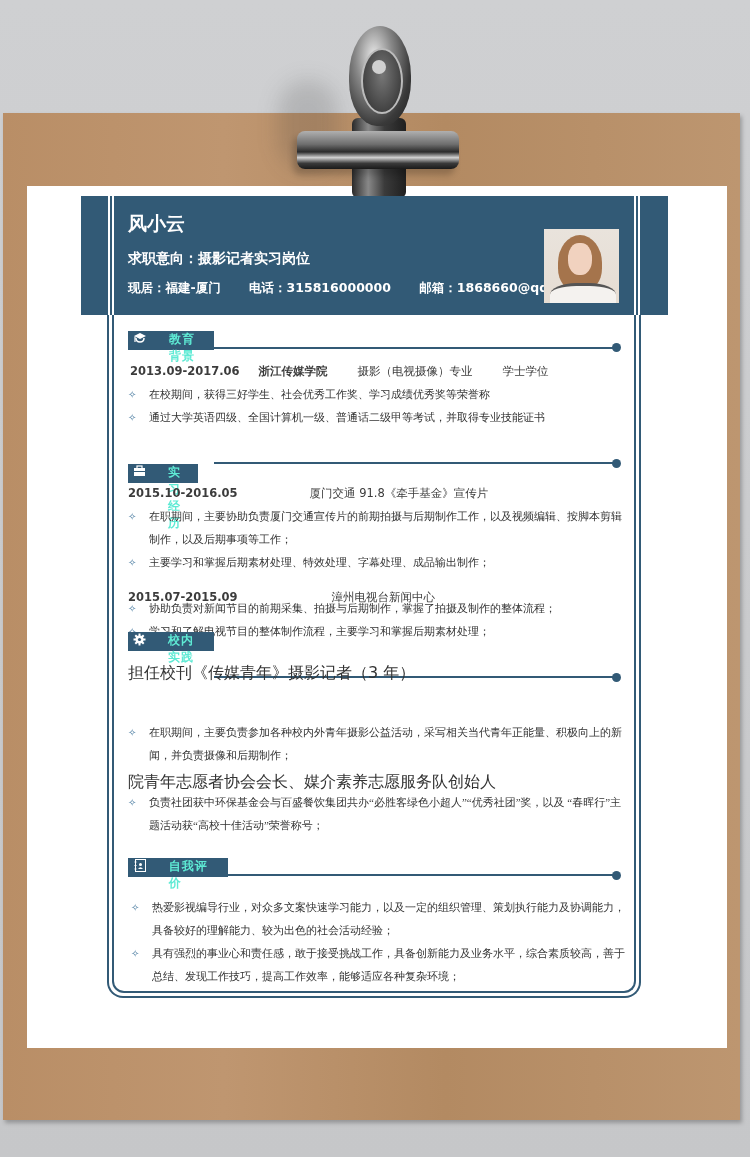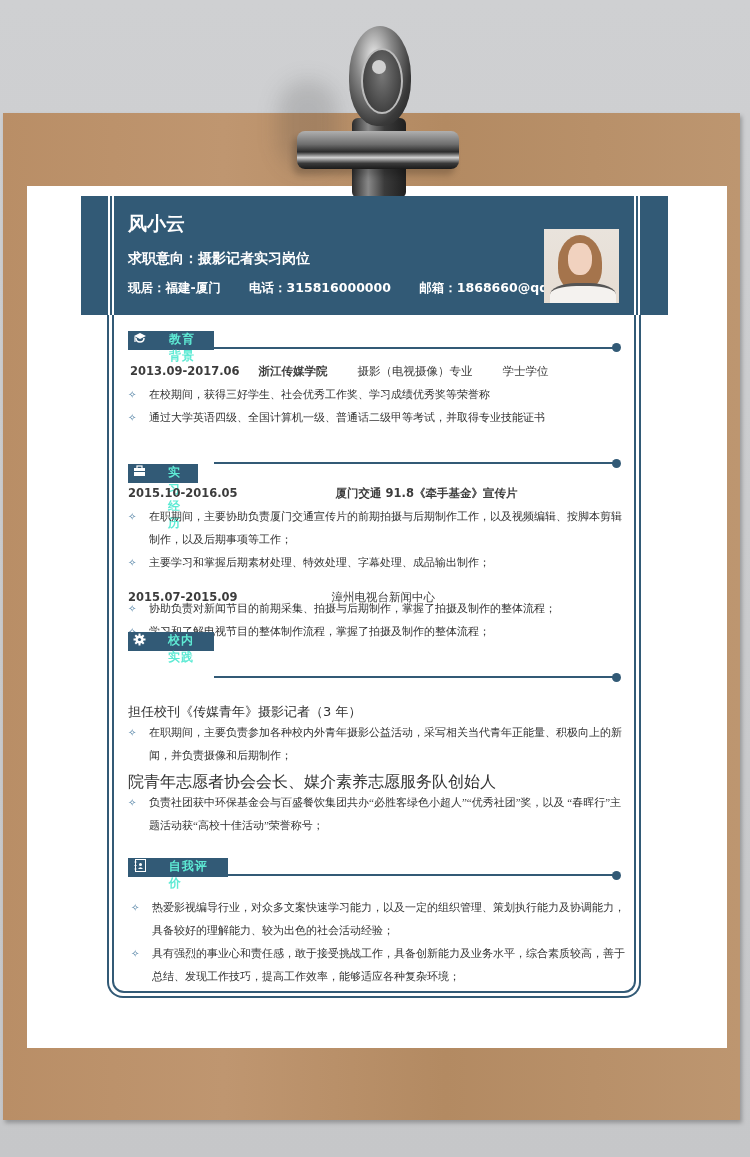--- a/index.html
+++ b/index.html
@@ -152,62 +152,62 @@
         <rect x="1" y="6" width="11" height="1" fill="#325a76"></rect>
       </svg>
   </span>
   <span>实习经历</span>
 </div>
 <div class="sec-line" style="left:214px;top:462px;width:402px"></div>
 <div class="sec-dot" style="left:612px;top:459px"></div>
 
 <div class="row bold" style="top:486px">
   <span>2015.10-2016.05</span>
-  <span style="margin-left:94px;font-weight:bold">厦门交通 91.8《牵手基金》宣传片</span>
+  <span style="margin-left:68px;font-weight:normal">厦门交通 91.8《牵手基金》宣传片</span>
 </div>
 <div class="bullet" style="top:505px;width:495px">
     <span class="b">✧</span>
     <span class="t">在职期间，主要协助负责厦门交通宣传片的前期拍摄与后期制作工作，以及视频编辑、按脚本剪辑制作，以及后期事项等工作；</span>
   </div>
 <div class="bullet" style="top:551px">
     <span class="b">✧</span>
     <span class="t">主要学习和掌握后期素材处理、特效处理、字幕处理、成品输出制作；</span>
   </div>
 <div class="row bold" style="top:590px">
   <span>2015.07-2015.09</span>
   <span style="margin-left:90px;font-weight:normal">漳州电视台新闻中心</span>
 </div>
 <div class="bullet" style="top:597px">
     <span class="b">✧</span>
     <span class="t">协助负责对新闻节目的前期采集、拍摄与后期制作，掌握了拍摄及制作的整体流程；</span>
   </div>
 <div class="bullet" style="top:620px">
     <span class="b">✧</span>
-    <span class="t">学习和了解电视节目的整体制作流程，掌握了拍摄及制作的整体流程；</span>
+    <span class="t">学习和了解电视节目的整体制作流程，主要学习和掌握后期素材处理；</span>
   </div>
 
 <div class="section-title" style="top:632px;width:86px">
   <span class="ic">
     <svg width="13" height="13" viewBox="0 0 13 13">
         <circle cx="6.5" cy="6.5" r="4" fill="#fff"></circle>
         <g stroke="#fff" stroke-width="2">
           <line x1="6.5" y1="0.5" x2="6.5" y2="12.5"></line>
           <line x1="0.5" y1="6.5" x2="12.5" y2="6.5"></line>
           <line x1="2.3" y1="2.3" x2="10.7" y2="10.7"></line>
           <line x1="10.7" y1="2.3" x2="2.3" y2="10.7"></line>
         </g>
         <circle cx="6.5" cy="6.5" r="1.6" fill="#325a76"></circle>
       </svg>
   </span>
   <span>校内实践</span>
 </div>
 <div class="sec-line" style="left:214px;top:676px;width:402px"></div>
 <div class="sec-dot" style="left:612px;top:673px"></div>
 
-<div class="row" style="top:703px;font-size:13px">担任校刊《传媒青年》摄影记者（3 年）</div>
+<div class="row" style="top:663px;font-size:16px">担任校刊《传媒青年》摄影记者（3 年）</div>
 <div class="bullet" style="top:721px;width:497px">
     <span class="b">✧</span>
     <span class="t">在职期间，主要负责参加各种校内外青年摄影公益活动，采写相关当代青年正能量、积极向上的新闻，并负责摄像和后期制作；</span>
   </div>
 <div class="row" style="top:772px;font-size:16px">院青年志愿者协会会长、媒介素养志愿服务队创始人</div>
 <div class="bullet" style="top:791px;width:497px">
     <span class="b">✧</span>
     <span class="t">负责社团获中环保基金会与百盛餐饮集团共办“必胜客绿色小超人”“优秀社团”奖，以及 “春晖行”主题活动获“高校十佳活动”荣誉称号；</span>
   </div>
 

